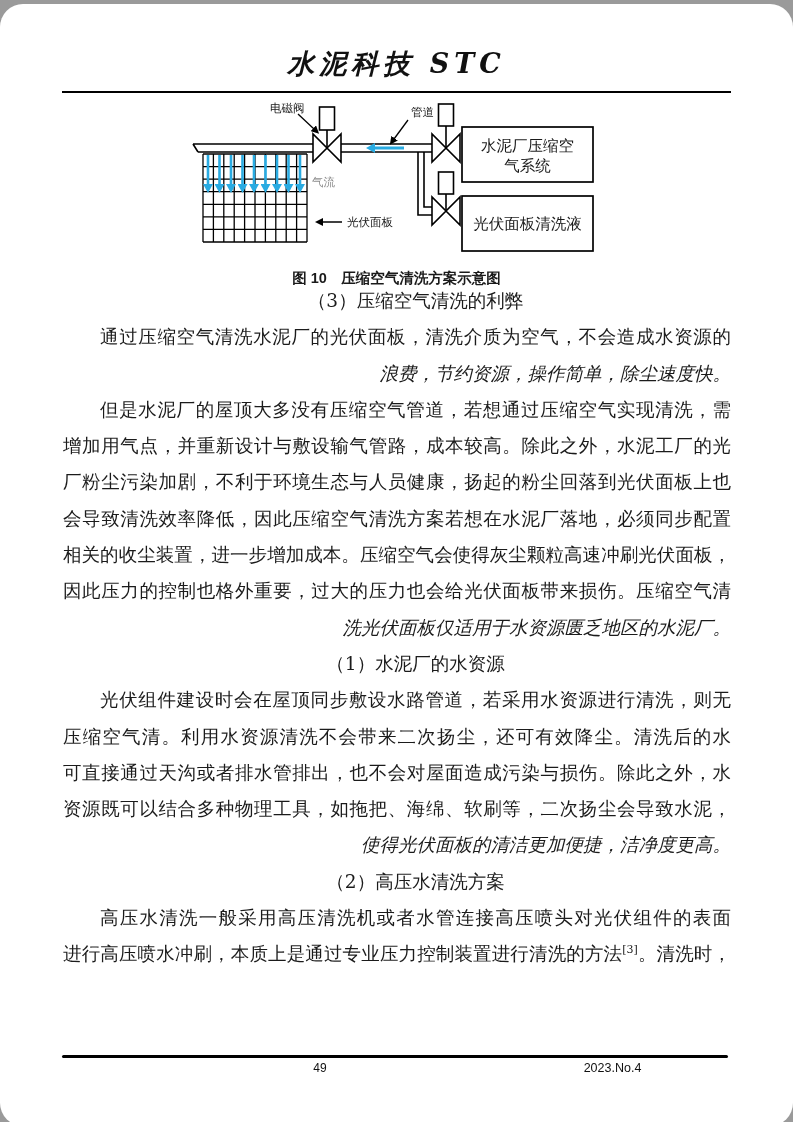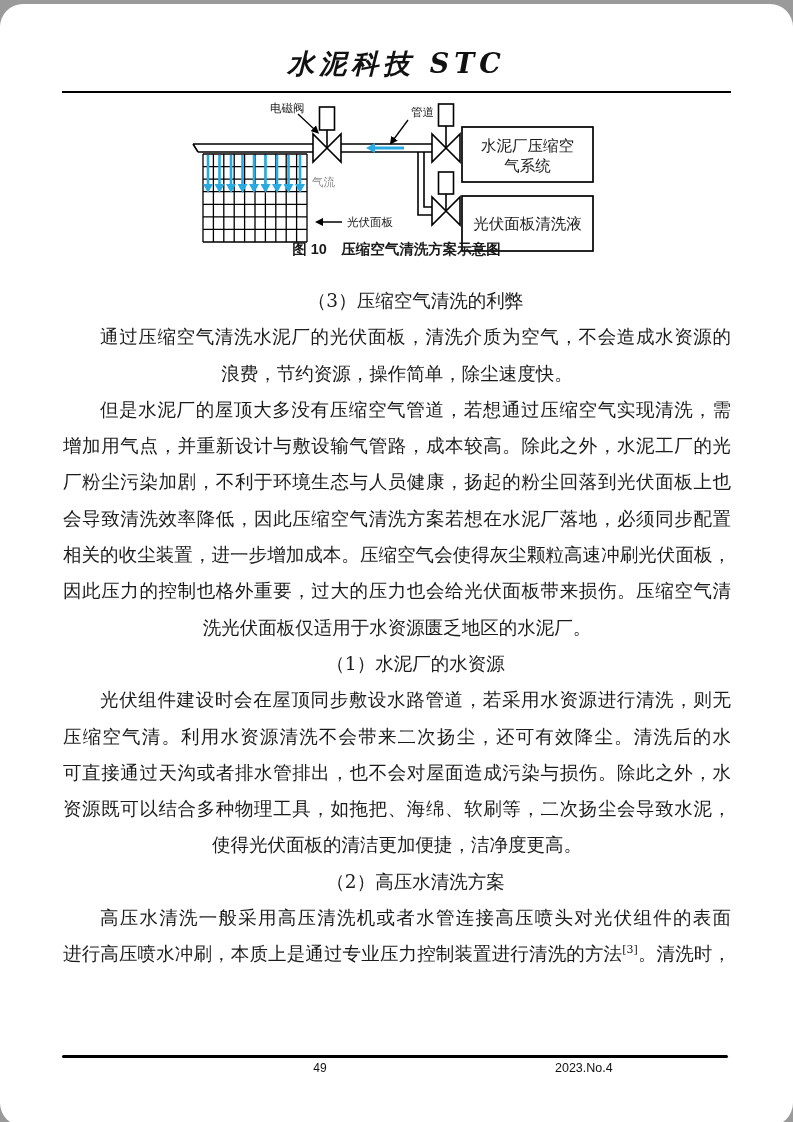--- a/index.html
+++ b/index.html
@@ -8,38 +8,38 @@
     overflow:hidden;font-family:"DejaVu Serif","Liberation Serif",serif;color:#1b1b1b;border-radius:23px;
   }
   .journal-title{
     position:absolute;top:42px;left:0;right:0;text-align:center;
     font-size:27px;font-weight:700;font-style:italic;letter-spacing:5px;
     font-family:"DejaVu Serif","Liberation Serif",serif;color:#111;
   }
   .header-rule{position:absolute;top:87px;left:62px;width:669px;height:2px;background:#000;}
   .figure-svg{position:absolute;top:95px;left:190px;}
   .figure-caption{
-    position:absolute;top:236px;left:0;right:0;text-align:center;
+    position:absolute;top:265px;left:0;right:0;text-align:center;
     font-family:"Liberation Sans",sans-serif;font-weight:700;font-size:14.5px;color:#1a1a1a;
   }
   .text-block{position:absolute;top:279px;left:63px;width:668px;}
   .line{line-height:36.3px;font-size:18.5px;white-space:normal;}
   .l-first{text-indent:2em;text-align:justify;text-align-last:justify;}
   .l-mid{text-align:justify;text-align-last:justify;}
-  .l-end{text-align:center;}
+  .l-end{text-align:right;font-style:italic;}
   .l-firstend{text-indent:2em;text-align:center;}
   .l-heading{font-weight:700;font-size:20px;font-family:"Liberation Sans",sans-serif;text-align:left;}
   .line sup{font-size:11px;line-height:0;}
   .footer-rule{position:absolute;top:1051px;left:62px;width:666px;height:2.5px;background:#000;border-radius:2px;}
   .page-number{
     position:absolute;top:1057px;left:280px;width:80px;text-align:center;
     font-family:"Liberation Sans",sans-serif;font-size:12px;color:#111;
   }
   .issue-number{
-    position:absolute;top:1057px;left:555px;width:115px;text-align:left;
+    position:absolute;top:1057px;left:555px;width:115px;text-align:center;
     font-family:"Liberation Sans",sans-serif;font-size:12.5px;color:#111;
   }
   .diagram-label{font-family:"Liberation Sans",sans-serif;font-size:11.5px;fill:#1a1a1a;}
   .diagram-label-dim{font-family:"Liberation Sans",sans-serif;font-size:11.5px;fill:var(--dim,#8c8c8c);}
   .box-label{font-family:"Liberation Sans",sans-serif;font-size:15.5px;fill:#1a1a1a;text-anchor:middle;}
 </style>
 </head>
 <body>
 
 <div class="page">

